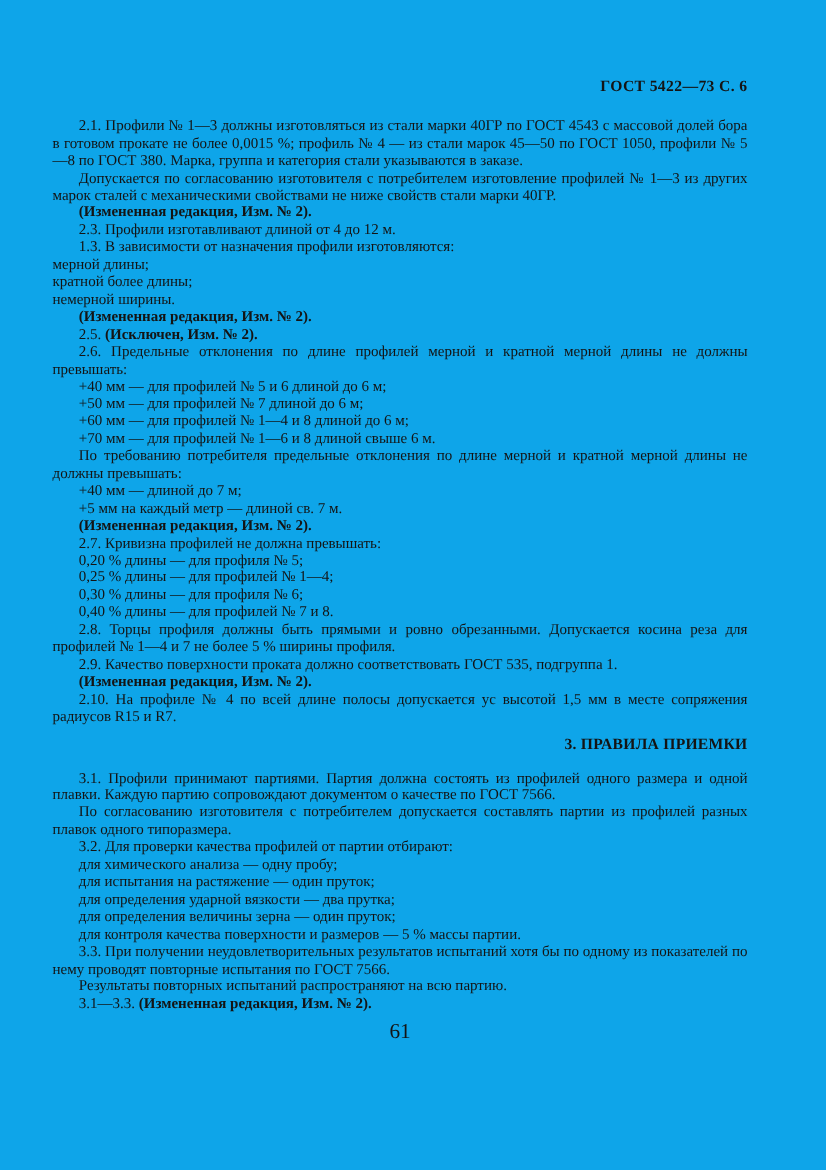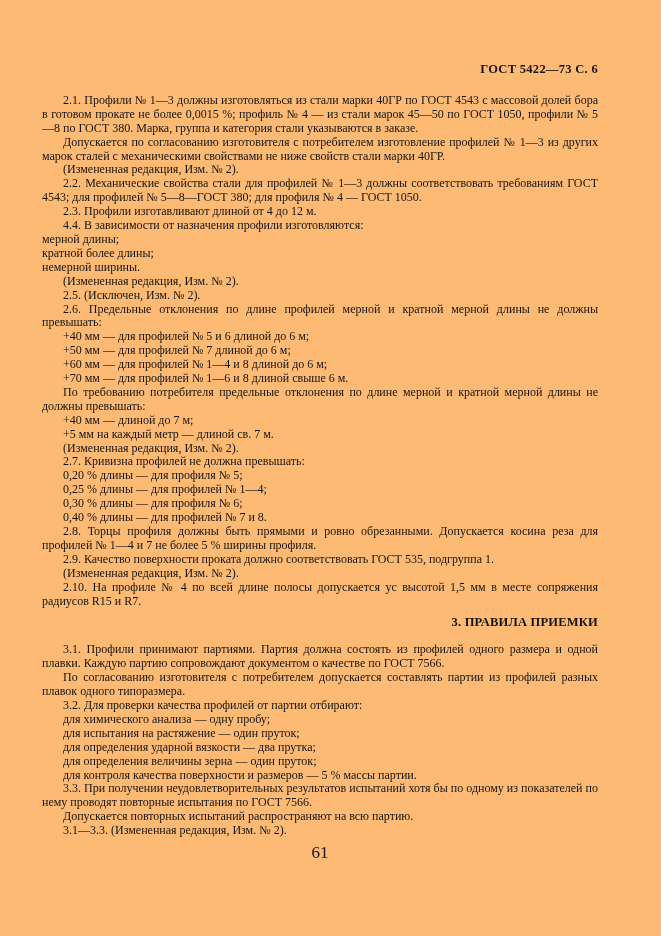--- a/index.html
+++ b/index.html
@@ -5,21 +5,21 @@
   html, body {
     margin: 0;
     padding: 0;
     background: #ffffff;
   }
   .page {
     position: relative;
     width: 661px;
     height: 936px;
     box-sizing: border-box;
-    background: #fdba74;
+    background: #0ea5e9;
     color: #141414;
     font-family: "Liberation Serif", "DejaVu Serif", serif;
     font-size: 12px;
     line-height: 13.9px;
     padding: 63px 63px 0 42px;
     overflow: hidden;
   }
   .doc-header {
     text-align: right;
     font-weight: bold;
@@ -30,21 +30,21 @@
     margin-top: 17px;
   }
   .para {
     margin: 0;
     text-align: justify;
   }
   .para.indent {
     text-indent: 21px;
   }
   .para .b {
-    font-weight: normal;
+    font-weight: bold;
   }
   .section-heading {
     text-align: right;
     font-weight: bold;
     font-size: 12.5px;
     margin-top: 8px;
     margin-bottom: 13px;
     letter-spacing: 0.2px;
   }
   .page-number {
@@ -56,23 +56,22 @@
 </head>
 <body>
 
 <div class="page">
   <div class="doc-header">ГОСТ 5422—73 С. 6</div>
 
   <div class="doc-content">
       <p class="para indent"><span>2.1. Профили № 1—3 должны изготовляться из стали марки 40ГР по ГОСТ 4543 с массовой долей бора в готовом прокате не более 0,0015 %; профиль № 4 — из стали марок 45—50 по ГОСТ 1050, профили № 5—8 по ГОСТ 380. Марка, группа и категория стали указываются в заказе.</span></p>
       <p class="para indent"><span>Допускается по согласованию изготовителя с потребителем изготовление профилей № 1—3 из других марок сталей с механическими свойствами не ниже свойств стали марки 40ГР.</span></p>
       <p class="para indent"><span class="b">(Измененная редакция, Изм. № 2).</span></p>
-      <p class="para indent"><span>2.2. Механические свойства стали для профилей № 1—3 должны соответствовать требованиям ГОСТ 4543; для профилей № 5—8—ГОСТ 380; для профиля № 4 — ГОСТ 1050.</span></p>
       <p class="para indent"><span>2.3. Профили изготавливают длиной от 4 до 12 м.</span></p>
-      <p class="para indent"><span>4.4. В зависимости от назначения профили изготовляются:</span></p>
+      <p class="para indent"><span>1.3. В зависимости от назначения профили изготовляются:</span></p>
       <p class="para"><span>мерной длины;</span></p>
       <p class="para"><span>кратной более длины;</span></p>
       <p class="para"><span>немерной ширины.</span></p>
       <p class="para indent"><span class="b">(Измененная редакция, Изм. № 2).</span></p>
       <p class="para indent"><span>2.5. </span><span class="b">(Исключен, Изм. № 2).</span></p>
       <p class="para indent"><span>2.6. Предельные отклонения по длине профилей мерной и кратной мерной длины не должны превышать:</span></p>
       <p class="para indent"><span>+40 мм — для профилей № 5 и 6 длиной до 6 м;</span></p>
       <p class="para indent"><span>+50 мм — для профилей № 7 длиной до 6 м;</span></p>
       <p class="para indent"><span>+60 мм — для профилей № 1—4 и 8 длиной до 6 м;</span></p>
       <p class="para indent"><span>+70 мм — для профилей № 1—6 и 8 длиной свыше 6 м.</span></p>
@@ -92,18 +91,18 @@
       <div class="section-heading">3. ПРАВИЛА ПРИЕМКИ</div>
       <p class="para indent"><span>3.1. Профили принимают партиями. Партия должна состоять из профилей одного размера и одной плавки. Каждую партию сопровождают документом о качестве по ГОСТ 7566.</span></p>
       <p class="para indent"><span>По согласованию изготовителя с потребителем допускается составлять партии из профилей разных плавок одного типоразмера.</span></p>
       <p class="para indent"><span>3.2. Для проверки качества профилей от партии отбирают:</span></p>
       <p class="para indent"><span>для химического анализа — одну пробу;</span></p>
       <p class="para indent"><span>для испытания на растяжение — один пруток;</span></p>
       <p class="para indent"><span>для определения ударной вязкости — два прутка;</span></p>
       <p class="para indent"><span>для определения величины зерна — один пруток;</span></p>
       <p class="para indent"><span>для контроля качества поверхности и размеров — 5 % массы партии.</span></p>
       <p class="para indent"><span>3.3. При получении неудовлетворительных результатов испытаний хотя бы по одному из показателей по нему проводят повторные испытания по ГОСТ 7566.</span></p>
-      <p class="para indent"><span>Допускается повторных испытаний распространяют на всю партию.</span></p>
+      <p class="para indent"><span>Результаты повторных испытаний распространяют на всю партию.</span></p>
       <p class="para indent"><span>3.1—3.3. </span><span class="b">(Измененная редакция, Изм. № 2).</span></p>
     </div>
 
   <div class="page-number">61</div>
 </div>
 
 </body></html>

